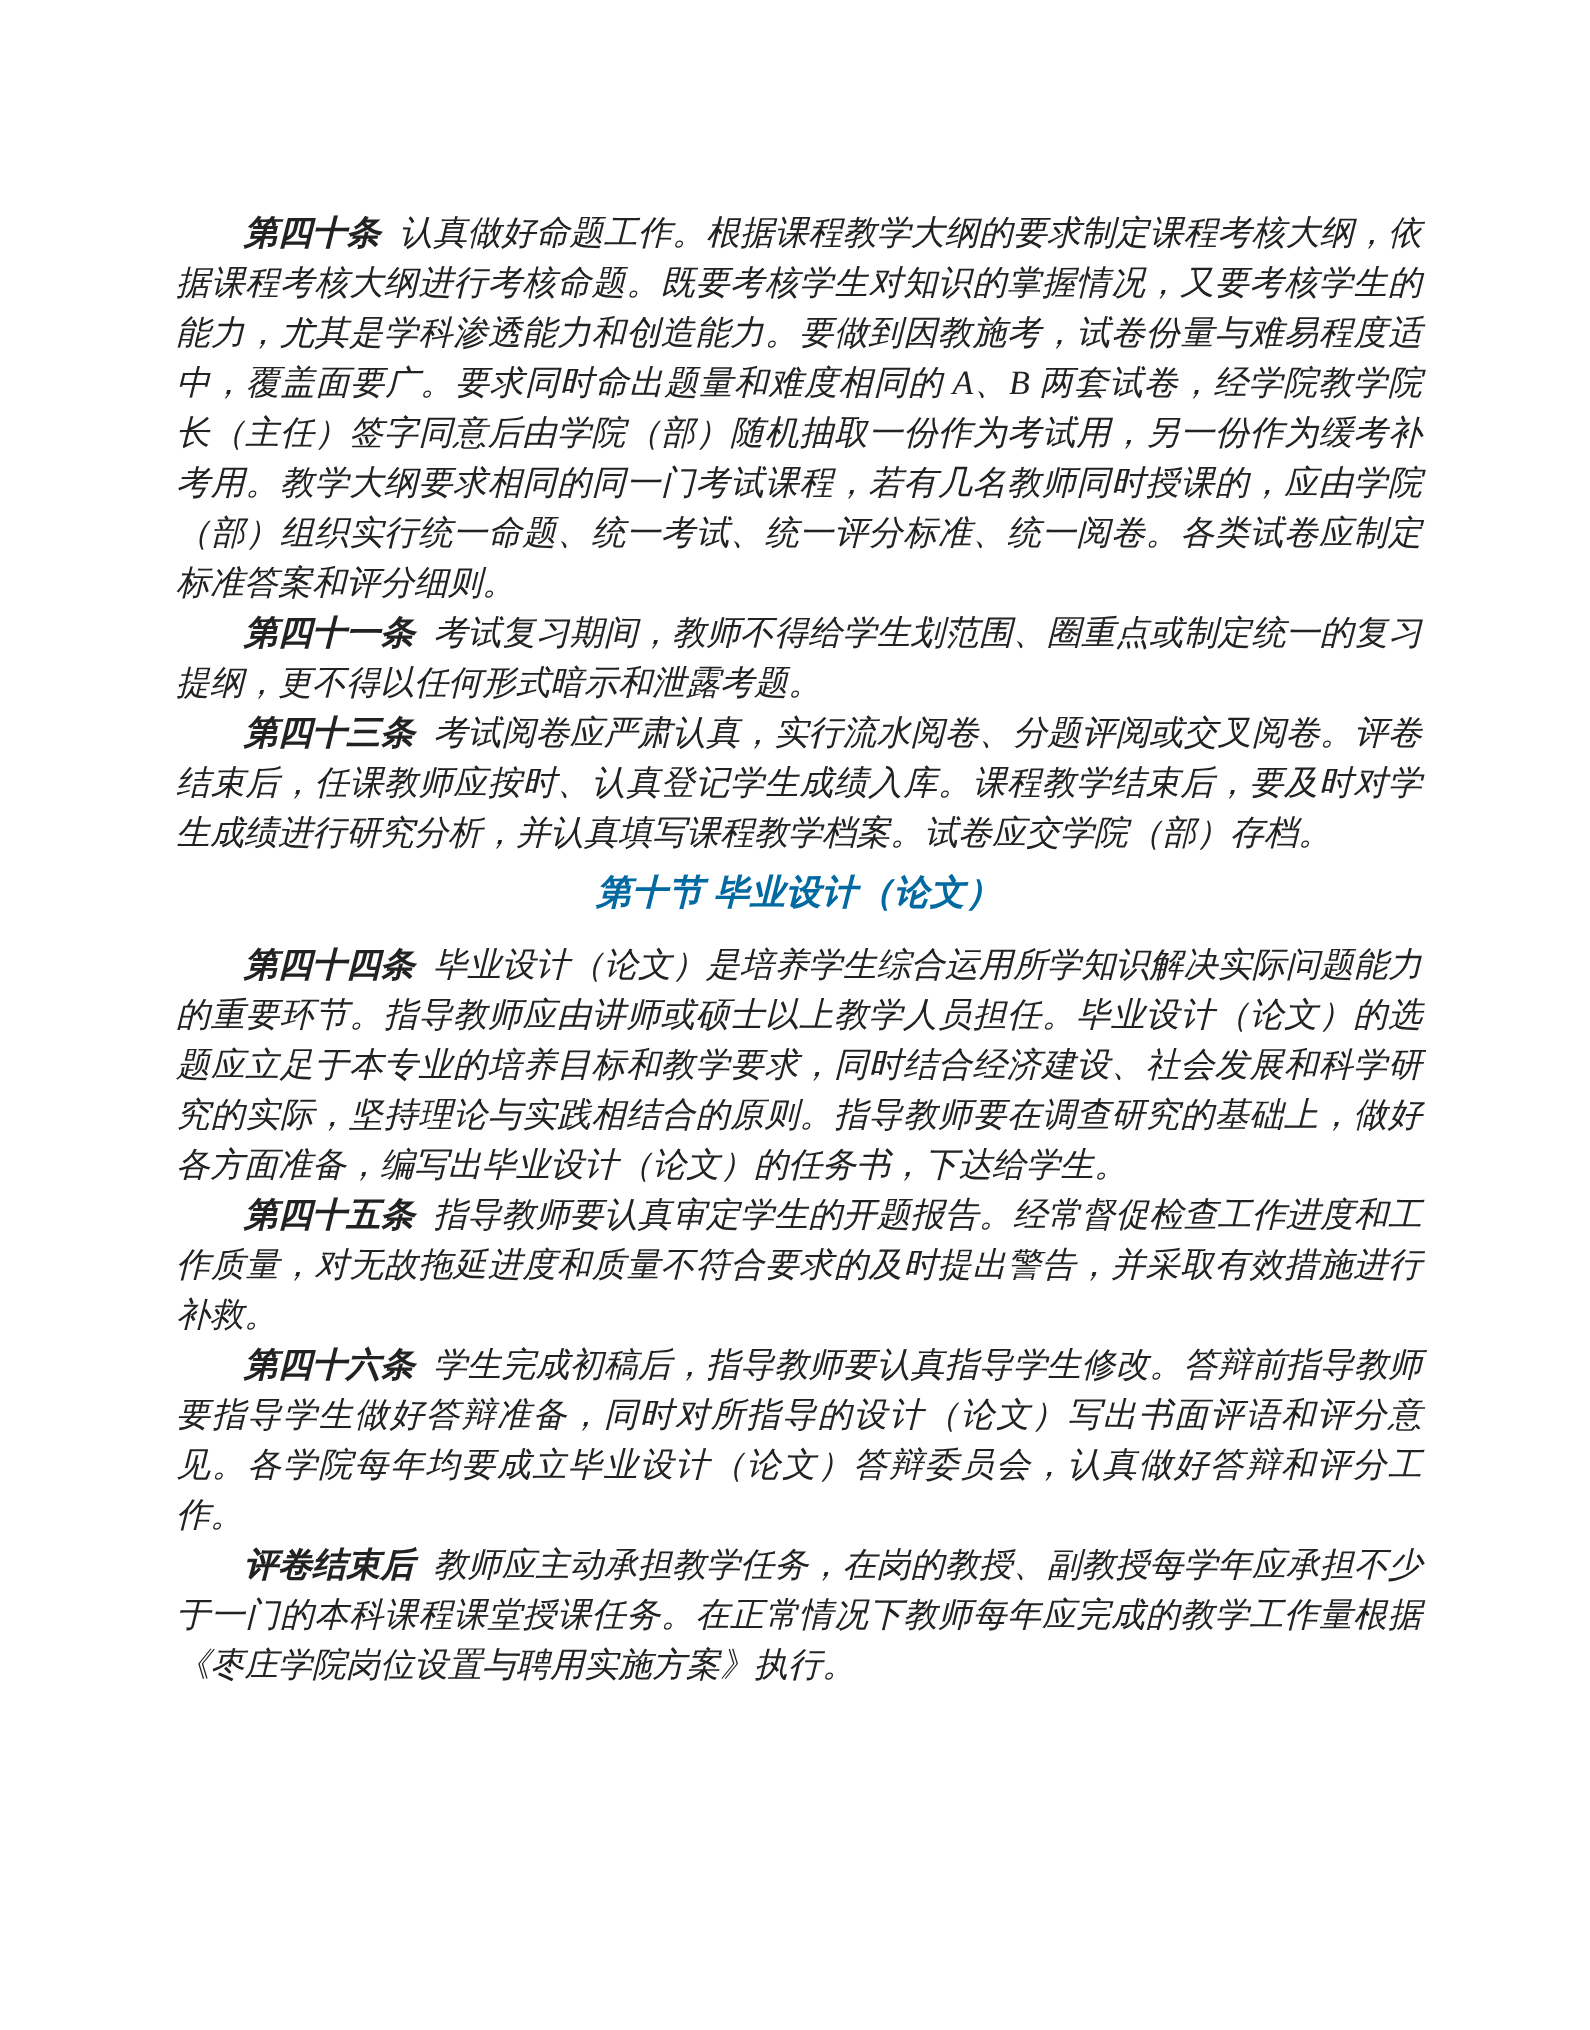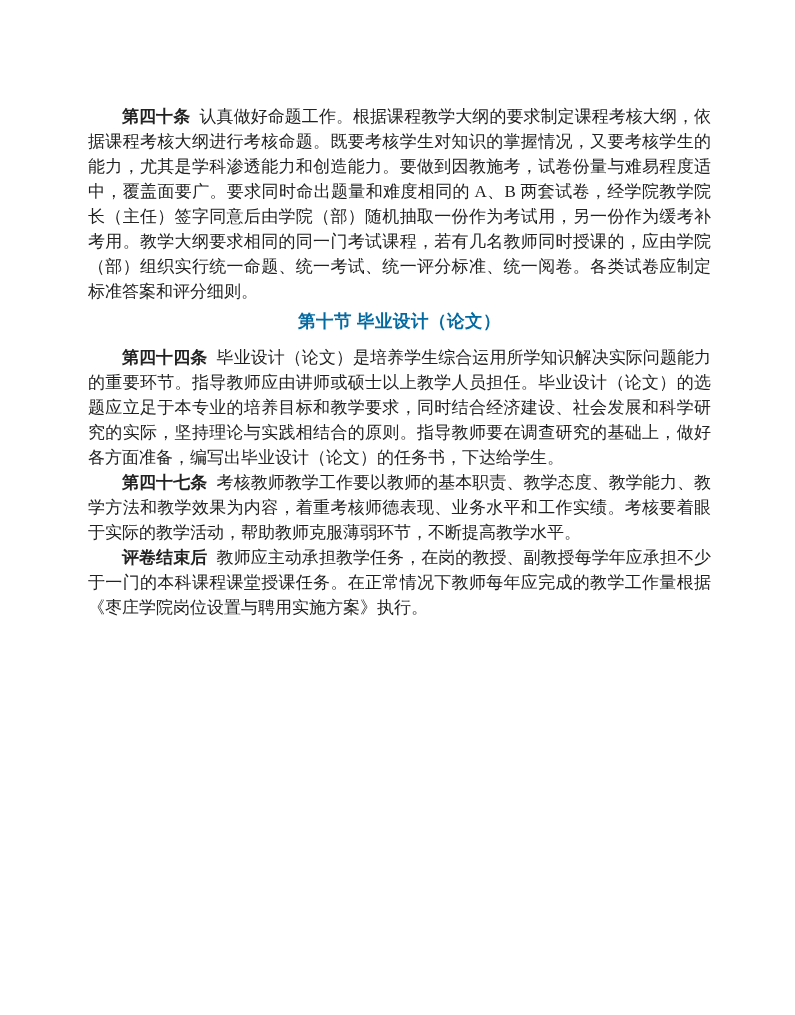--- a/index.html
+++ b/index.html
@@ -14,20 +14,21 @@
     overflow: hidden;
     font-family: "Liberation Serif", "DejaVu Serif", serif;
   }
   .sheet {
     position: absolute;
     left: 0;
     top: 0;
     width: 795px;
     height: 773px;
     background: #ffffff;
+    font-style: italic;
   }
   .content {
     position: absolute;
     left: 88px;
     top: 104px;
     width: 623px;
     color: #222222;
     font-size: 17px;
     line-height: 25px;
     text-align: justify;
@@ -53,28 +54,31 @@
   }
 </style>
 </head>
 <body>
 
 <div class="sheet">
   <div class="content">
 
     <p class="article"><span class="num">第四十条</span><span>认真做好命题工作。根据课程教学大纲的要求制定课程考核大纲，依据课程考核大纲进行考核命题。既要考核学生对知识的掌握情况，又要考核学生的能力，尤其是学科渗透能力和创造能力。要做到因教施考，试卷份量与难易程度适中，覆盖面要广。要求同时命出题量和难度相同的 A、B 两套试卷，经学院教学院长（主任）签字同意后由学院（部）随机抽取一份作为考试用，另一份作为缓考补考用。教学大纲要求相同的同一门考试课程，若有几名教师同时授课的，应由学院（部）组织实行统一命题、统一考试、统一评分标准、统一阅卷。各类试卷应制定标准答案和评分细则。</span></p>
 
+    <p class="article"><span class="num">第四十一条</span><span>考试复习期间，教师不得给学生划范围、圈重点或制定统一的复习提纲，更不得以任何形式暗示和泄露考题。</span></p>
 
 
+    <p class="article"><span class="num">第四十三条</span><span>考试阅卷应严肃认真，实行流水阅卷、分题评阅或交叉阅卷。评卷结束后，任课教师应按时、认真登记学生成绩入库。课程教学结束后，要及时对学生成绩进行研究分析，并认真填写课程教学档案。试卷应交学院（部）存档。</span></p>
 
     <h2 class="heading">第十节 毕业设计（论文）</h2>
 
     <p class="article"><span class="num">第四十四条</span><span>毕业设计（论文）是培养学生综合运用所学知识解决实际问题能力的重要环节。指导教师应由讲师或硕士以上教学人员担任。毕业设计（论文）的选题应立足于本专业的培养目标和教学要求，同时结合经济建设、社会发展和科学研究的实际，坚持理论与实践相结合的原则。指导教师要在调查研究的基础上，做好各方面准备，编写出毕业设计（论文）的任务书，下达给学生。</span></p>
 
+    <p class="article"><span class="num">第四十五条</span><span>指导教师要认真审定学生的开题报告。经常督促检查工作进度和工作质量，对无故拖延进度和质量不符合要求的及时提出警告，并采取有效措施进行补救。</span></p>
+
+    <p class="article"><span class="num">第四十六条</span><span>学生完成初稿后，指导教师要认真指导学生修改。答辩前指导教师要指导学生做好答辩准备，同时对所指导的设计（论文）写出书面评语和评分意见。各学院每年均要成立毕业设计（论文）答辩委员会，认真做好答辩和评分工作。</span></p>
 
 
-
-    <p class="article"><span class="num">第四十七条</span><span>考核教师教学工作要以教师的基本职责、教学态度、教学能力、教学方法和教学效果为内容，着重考核师德表现、业务水平和工作实绩。考核要着眼于实际的教学活动，帮助教师克服薄弱环节，不断提高教学水平。</span></p>
 
     <p class="article"><span class="num">评卷结束后</span><span>教师应主动承担教学任务，在岗的教授、副教授每学年应承担不少于一门的本科课程课堂授课任务。在正常情况下教师每年应完成的教学工作量根据《枣庄学院岗位设置与聘用实施方案》执行。</span></p>
 
   </div>
 </div>
 
 </body></html>

